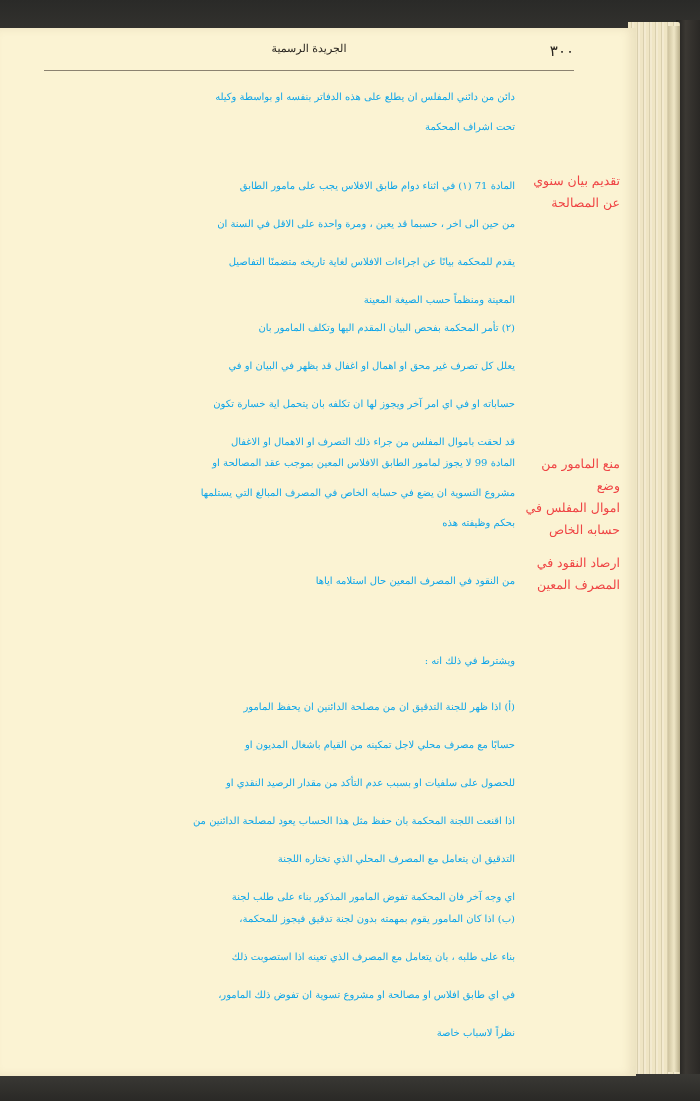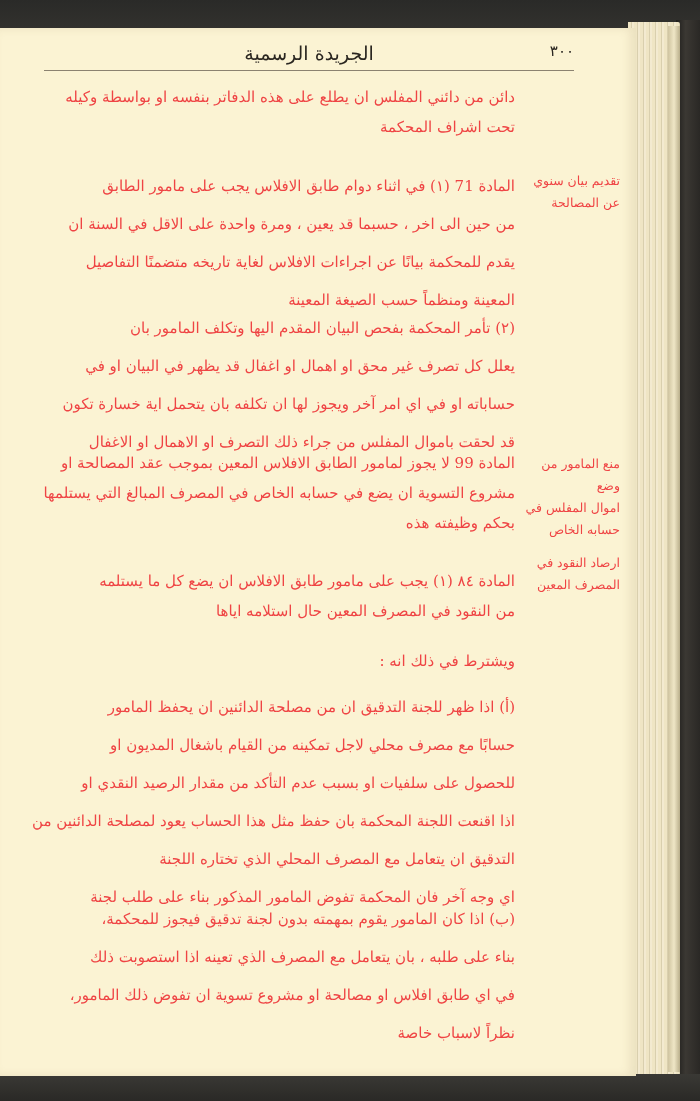--- a/index.html
+++ b/index.html
@@ -20,24 +20,24 @@
   .page-stack::after { content:""; position:absolute; left:40px; top:4px; width:12px; height:1046px;
     background:linear-gradient(90deg,#cfc4a0,#efe6c6,#b9ae8b); }
   .page {
     position:absolute; left:0; top:28px; width:636px; height:1048px;
     background:#fbf3d3;
     box-shadow: inset -6px 0 10px rgba(120,100,60,0.12);
   }
   .header { position:absolute; left:44px; top:42px; width:530px; height:30px;
     direction:rtl; }
   .page-number { position:absolute; right:0; top:0; font-size:15px; color:#2a2620; }
-  .running-title { position:absolute; left:0; right:0; top:0; text-align:center; font-size:19px; color:#2a2620; }
+  .running-title { position:absolute; left:0; right:0; top:0; text-align:center; font-size:11px; color:#2a2620; }
   .header-rule { position:absolute; left:44px; top:70px; width:530px; height:1px; background:#8b8270; }
 
-  .block { position:absolute; direction:rtl; color:#ef4444; font-size:15px; }
+  .block { position:absolute; direction:rtl; color:#0ea5e9; font-size:10px; }
   .main { right:185px; width:375px; text-align:justify; text-align-last:right; }
   .line { display:block; white-space:nowrap; height:38px; line-height:38px; }
   .tight .line { height:30px; line-height:30px; }
   .margin-note { position:absolute; direction:rtl; right:80px; width:100px; font-size:12.5px;
     color:#ef4444; line-height:22px; text-align:right; }
   .centered { text-align:center; }
 </style>
 </head>
 <body>
 
@@ -86,21 +86,20 @@
   <span class="line">المادة 99   لا يجوز لمامور الطابق الافلاس المعين بموجب عقد المصالحة او</span>
   <span class="line">مشروع التسوية ان يضع في حسابه الخاص في المصرف المبالغ التي يستلمها</span>
   <span class="line">بحكم وظيفته هذه</span>
 </div>
 
 <div class="margin-note" style="top:552px;">
   <div>ارصاد النقود في</div>
   <div>المصرف المعين</div>
 </div>
 <div class="block main tight" style="top:566px;">
-  <span class="line">المادة ٨٤   (١)   يجب على مامور طابق الافلاس ان يضع كل ما يستلمه</span>
   <span class="line">من النقود في المصرف المعين حال استلامه اياها</span>
 </div>
 <div class="block main centered" style="top:642px;">
   <span class="line" style="text-align:center;">ويشترط في ذلك انه :</span>
 </div>
 <div class="block main" style="top:688px;">
   <span class="line">(أ)   اذا ظهر للجنة التدقيق ان من مصلحة الدائنين ان يحفظ المامور</span>
   <span class="line">حسابًا مع مصرف محلي لاجل تمكينه من القيام باشغال المديون او</span>
   <span class="line">للحصول على سلفيات او بسبب عدم التأكد من مقدار الرصيد النقدي او</span>
   <span class="line">اذا اقنعت اللجنة المحكمة بان حفظ مثل هذا الحساب يعود لمصلحة الدائنين من</span>

